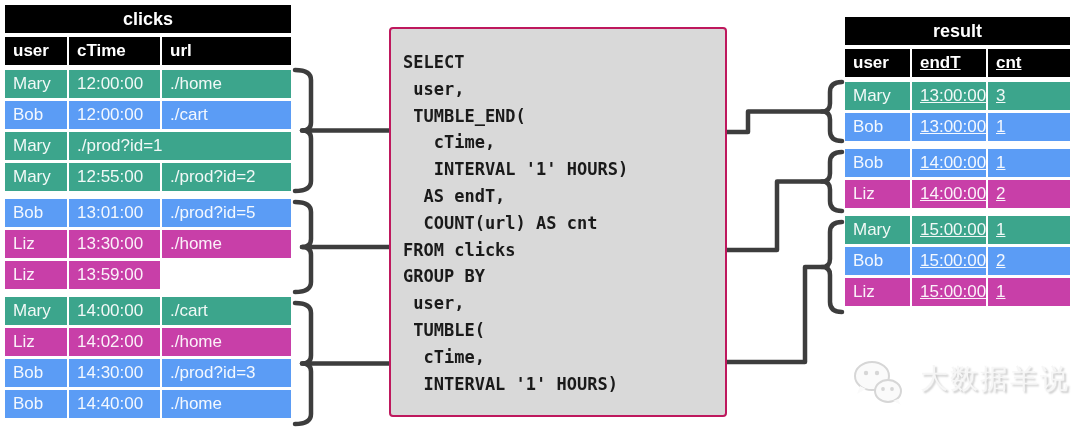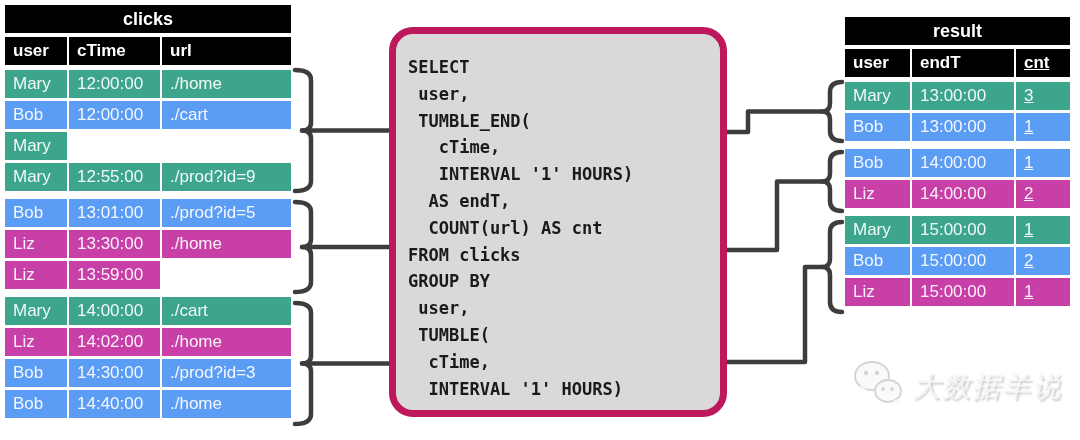--- a/index.html
+++ b/index.html
@@ -19,38 +19,38 @@
   .tbl-row .cell { height:28px; line-height:28px; font-size:17px;
                    color:rgba(255,255,255,0.93); padding-left:8px; overflow:hidden; }
   .row-teal    .cell { background:var(--teal); }
   .row-blue    .cell { background:var(--blue); }
   .row-magenta .cell { background:var(--magenta); }
 
   #clicks-table { left:5px; top:5px; width:286px; }
   #clicks-table .c0 { width:62px; } #clicks-table .c1 { width:91px; } #clicks-table .c2 { flex:1; }
 
   #result-table { left:845px; top:17px; width:225px; }
-  #result-table .c0 { width:65px; } #result-table .c1 { width:102px; } #result-table .c2 { flex:1;text-decoration:underline; }
+  #result-table .c0 { width:65px; } #result-table .c1 { width:74px;text-decoration:underline; } #result-table .c2 { flex:1;text-decoration:underline; }
 
   
   #sql-box { position:absolute; left:389px; top:27px; width:338px; height:390px;
-             background:#d9d9d9; border:7px solid #be185d; border-radius:24px; }
+             background:#d9d9d9; border:2px solid #be185d; border-radius:4px; }
   #sql-code { font-family:"DejaVu Sans Mono","Liberation Mono",monospace;
               font-weight:bold; font-size:17px; line-height:26.8px; color:#1a1a1a;
               padding:20px 8px 0 12px; white-space:pre; }
 
   
   #connector-layer { position:absolute; left:0; top:0; width:1080px; height:440px;
                      pointer-events:none; }
   #connector-layer path { fill:none; stroke:var(--line); stroke-width:4.5px;
                           stroke-linecap:round; stroke-linejoin:round; }
 
   
-  #watermark { position:absolute; left:852px; top:360px; display:flex; align-items:flex-end;
-               gap:8px; opacity:0.9;font-style:italic; }
+  #watermark { position:absolute; left:852px; top:360px; display:flex; align-items:flex-start;
+               gap:16px; opacity:0.9; }
   #watermark-text { font-size:28px; letter-spacing:2px; color:#f6f6f6;
                     text-shadow:2px 2px 2px #c4c4c4, -1px -1px 1px #ffffff; }
 </style>
 </head>
 <body>
 
 <svg id="connector-layer" viewBox="0 0 1080 440">
 
   <path d="M 295,70 Q 311,70 311,80 L 311,122.5 Q 311,130.5 302,130.5 Q 311,130.5 311,138.5 L 311,181 Q 311,191 295,191"></path>
   <path d="M 295,202 Q 311,202 311,212 L 311,239 Q 311,247 302,247 Q 311,247 311,255 L 311,282 Q 311,292 295,292"></path>
@@ -83,25 +83,26 @@
           <div class="cell c1">12:00:00</div>
           <div class="cell c2">./home</div>
         </div>
         <div class="tbl-row row-blue">
           <div class="cell c0">Bob</div>
           <div class="cell c1">12:00:00</div>
           <div class="cell c2">./cart</div>
         </div>
         <div class="tbl-row row-teal">
           <div class="cell c0">Mary</div>
+          <div class="cell c2">./prod?id=1</div>
         </div>
         <div class="tbl-row row-teal">
           <div class="cell c0">Mary</div>
           <div class="cell c1">12:55:00</div>
-          <div class="cell c2">./prod?id=9</div>
+          <div class="cell c2">./prod?id=2</div>
         </div>
       </div>
       <div class="tbl-group">
         <div class="tbl-row row-blue">
           <div class="cell c0">Bob</div>
           <div class="cell c1">13:01:00</div>
           <div class="cell c2">./prod?id=5</div>
         </div>
         <div class="tbl-row row-magenta">
           <div class="cell c0">Liz</div>

